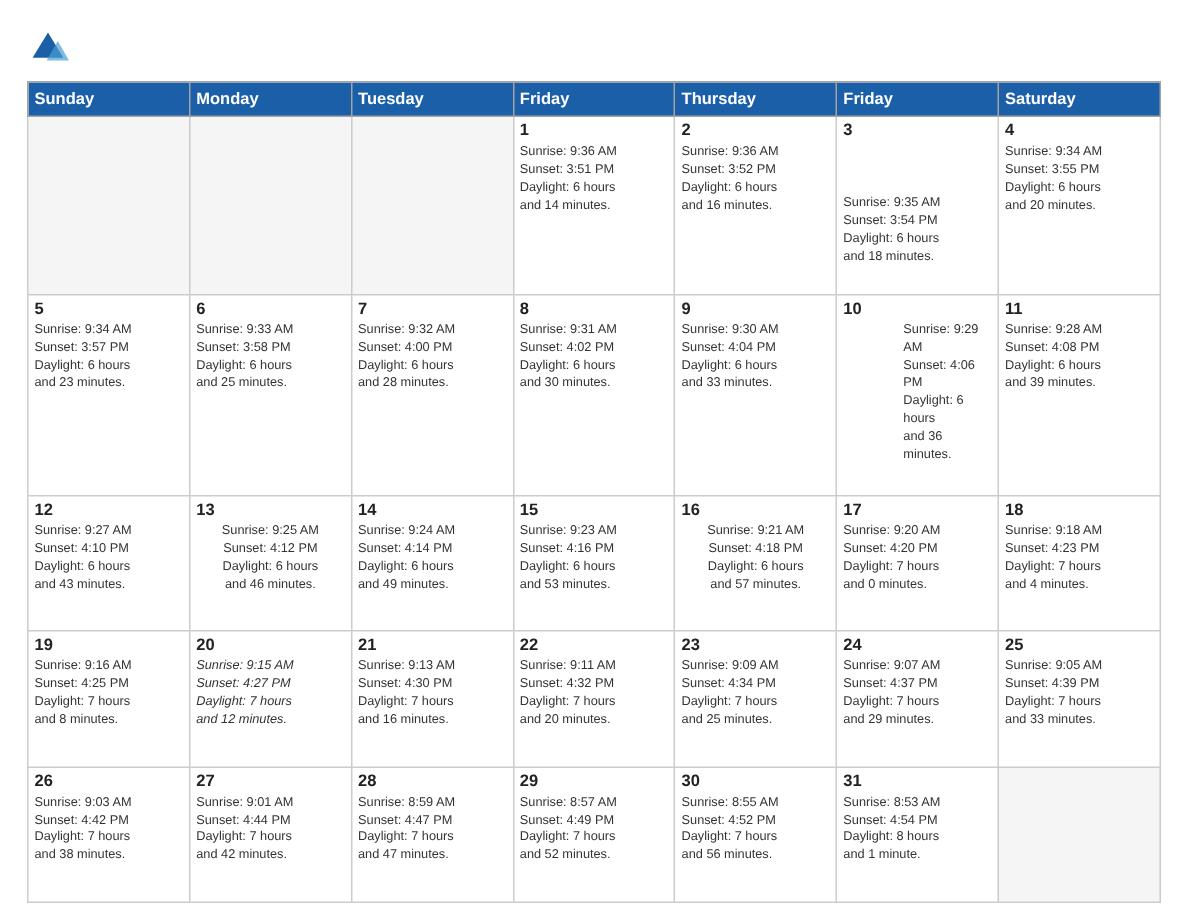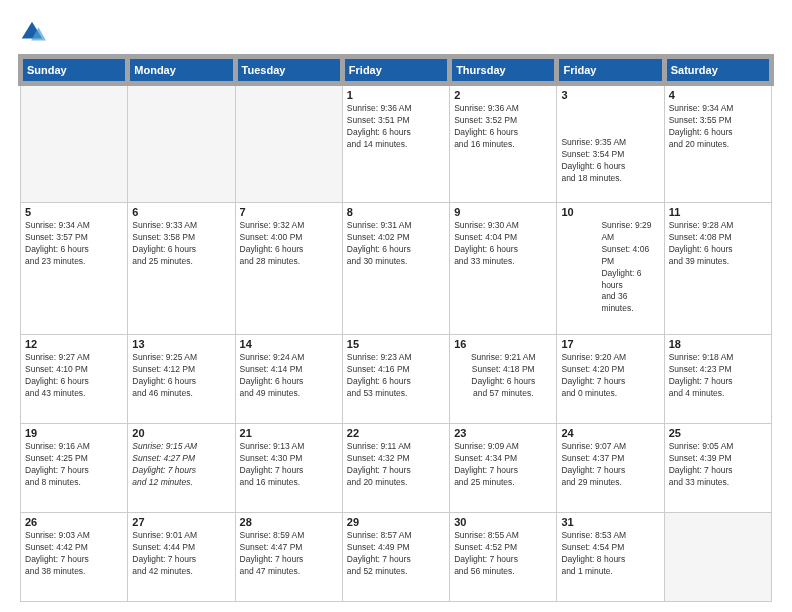--- a/index.html
+++ b/index.html
@@ -66,21 +66,21 @@
       width: 100%;
       table-layout: fixed;
     }
     .calendar th {
       background: #1a5fa8;
       color: #fff;
       font-size: 11px;
       font-weight: bold;
       padding: 5px 4px;
       text-align: left;
-      border: 5px solid #a3a3a3;
+      border: 1px solid #a3a3a3;
     }
     .calendar td {
       vertical-align: top;
       border: 1px solid #ccc;
       padding: 3px 4px;
       font-size: 9px;
       color: #333;
       background: #fff;
       width: calc(100% / 7);
       height: 78px;
@@ -222,21 +222,21 @@
         <tr>
           <td>
             <span class="day-num">12</span>
             <div class="day-info" style="white-space: pre-line;">Sunrise: 9:27 AM
 Sunset: 4:10 PM
 Daylight: 6 hours
 and 43 minutes.</div>
           </td>
           <td>
             <span class="day-num">13</span>
-            <div class="day-info" style="white-space: pre-line;">Sunrise: 9:25 AM
+            <div class="day-info" style="white-space: pre-line; text-align: center;">Sunrise: 9:25 AM
 Sunset: 4:12 PM
 Daylight: 6 hours
 and 46 minutes.</div>
           </td>
           <td>
             <span class="day-num">14</span>
             <div class="day-info" style="white-space: pre-line;">Sunrise: 9:24 AM
 Sunset: 4:14 PM
 Daylight: 6 hours
 and 49 minutes.</div>

